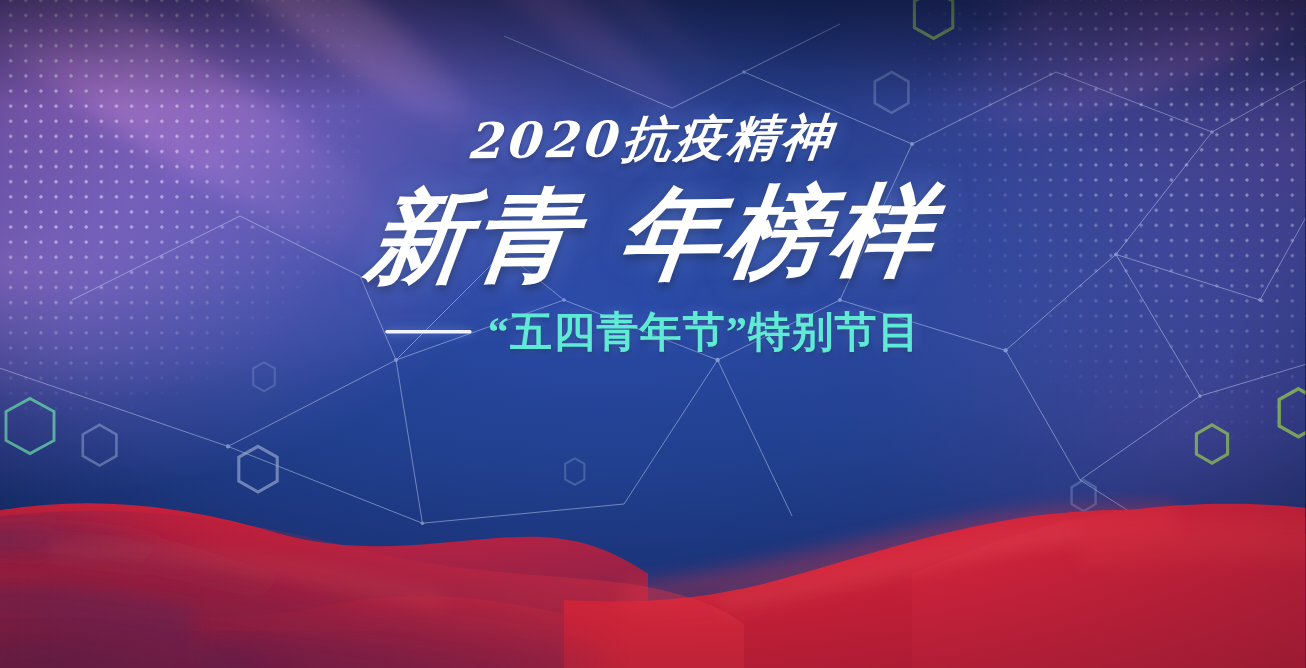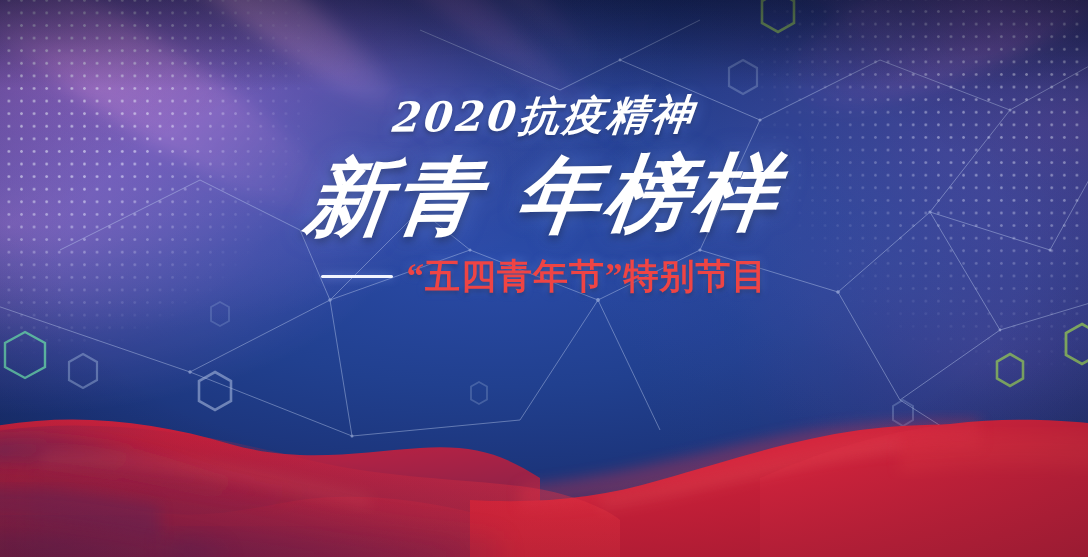--- a/index.html
+++ b/index.html
@@ -130,21 +130,21 @@
     height: 3px;
     background: #f2f5ff;
     border-radius: 2px;
     box-shadow: 0 0 8px rgba(150,180,255,0.5);
   }
   #subtitle-text {
     font-family: "Liberation Serif", serif;
     font-weight: 700;
     font-size: 35px;
     line-height: 1;
-    color: #ef4444;
+    color: #5eead4;
     letter-spacing: 1px;
     text-shadow: 0 0 10px rgba(120,160,255,0.45), 0 2px 5px rgba(0,0,0,0.4);
   }
 </style>
 </head>
 <body>
 
 <div id="stage">
 
   <div class="layer" id="bg-base"></div>

